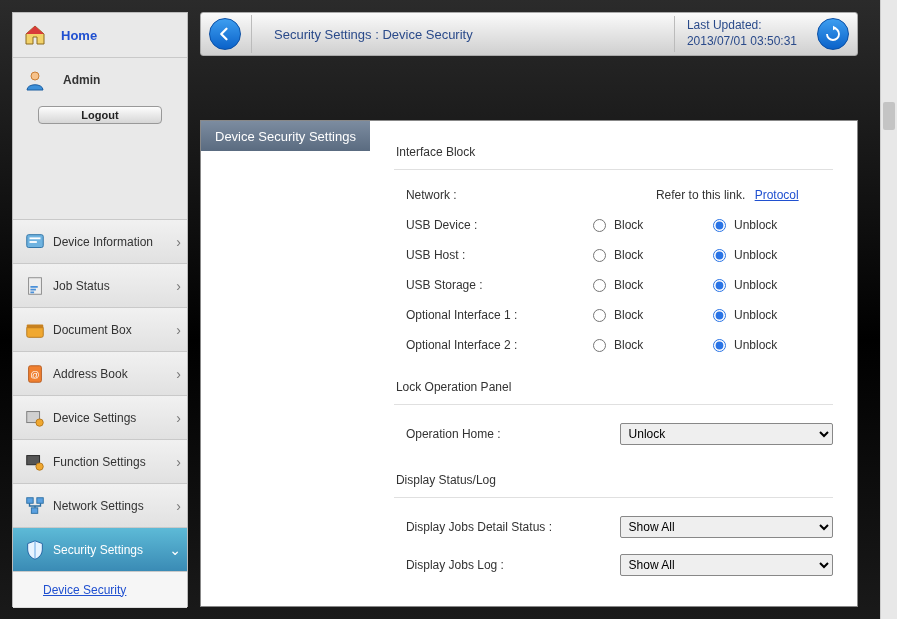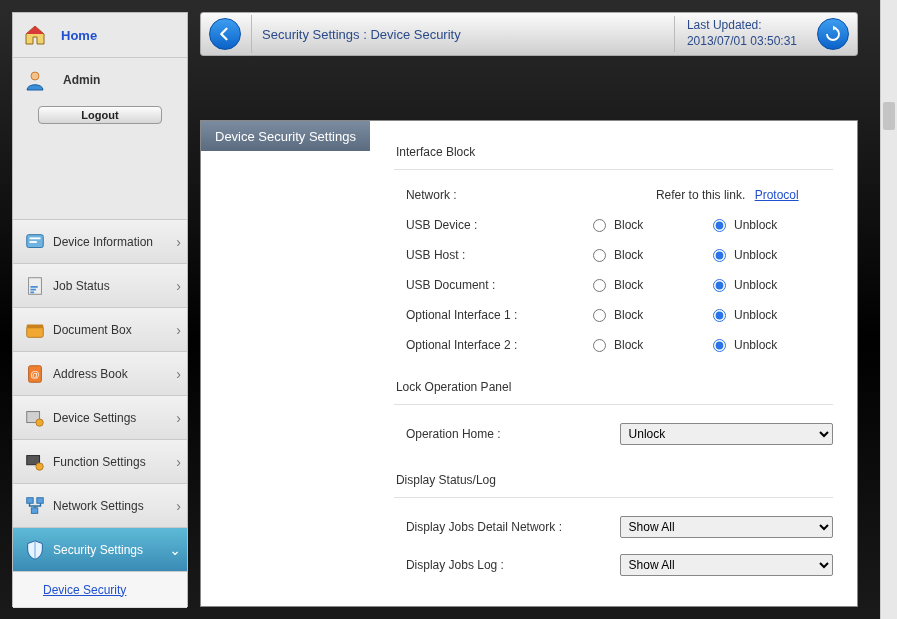--- a/index.html
+++ b/index.html
@@ -24,21 +24,21 @@
     .nav-item.active { background: linear-gradient(180deg,#5dbad7,#3a8bb5); color: #fff; }
     .nav-item.active .chev { color: #fff; }
     .nav-icon { width: 24px; height: 24px; margin-right: 6px; display: inline-flex; align-items: center; justify-content: center; }
     .sub-item { height: 36px; display: flex; align-items: center; padding-left: 30px; background: #f6f6f6; color: #2050d0; text-decoration: underline; border-bottom: 1px solid #ddd; font-size: 12px; cursor: pointer; }
 
     
     .content { flex: 1; display: flex; flex-direction: column; }
     .topbar { height: 44px; background: linear-gradient(180deg,#fafafa,#cfcfcf); border-radius: 3px; border: 1px solid #aaa; display: flex; align-items: center; padding: 0 8px; }
     .round-btn { width: 32px; height: 32px; border-radius: 50%; background: linear-gradient(180deg,#3d9ef0,#0b62c9); display: inline-flex; align-items: center; justify-content: center; color: white; cursor: pointer; border: 1px solid #0a4fa5; }
     .divider { width: 1px; height: 38px; background: #bbb; margin: 0 10px; }
-    .breadcrumb { color: #2a4a8a; font-size: 13px; }
+    .breadcrumb { color: #2a4a8a; font-size: 13px; margin-left: 12px; }
     .last-upd { margin-left: auto; border-left: 1px solid #bbb; padding: 2px 12px; color: #2a4a8a; font-size: 12px; line-height: 1.3; }
     .refresh { margin-left: 8px; }
 
     .panel { margin-top: 64px; flex: 1; background: #fff; display: flex; flex-direction: row; overflow: hidden; border: 1px solid #888; }
     .panel-hdr { height: 30px; background: linear-gradient(180deg,#7c8ca0,#5a6b80); color: #fff; font-size: 13px; display: flex; align-items: center; padding: 0 14px; }
     .panel-body { padding: 18px 24px 10px; overflow-y: auto; flex: 1; color: #333; }
 
     .section-title { font-size: 12px; color: #333; padding: 6px 2px; }
     .divline { height: 1px; background: #e0e0e0; margin: 4px 0 10px; }
     .row { display: flex; align-items: center; padding: 8px 0 8px 12px; font-size: 12px; color: #333; }
@@ -241,21 +241,21 @@
                   <span>Block</span>
                 </label>
               <label class="radio-grp">
                   <input type="radio" name="r1" checked="" style="">
                   <span>Unblock</span>
                 </label>
             </span>
           </div>
 
           <div class="row">
-            <span class="label">USB Document :</span>
+            <span class="label">USB Storage :</span>
             <span class="radio-wrap">
               <label class="radio-grp">
                   <input type="radio" name="r2" style="">
                   <span>Block</span>
                 </label>
               <label class="radio-grp">
                   <input type="radio" name="r2" checked="" style="">
                   <span>Unblock</span>
                 </label>
             </span>
@@ -296,21 +296,21 @@
           <div class="row">
             <span class="label">Operation Home :</span>
             <select class="select"><option>Unlock</option></select>
           </div>
 
           <div style="height:14px"></div>
           <div class="section-title">Display Status/Log</div>
           <div class="divline"></div>
 
           <div class="row">
-            <span class="label">Display Jobs Detail Network :</span>
+            <span class="label">Display Jobs Detail Status :</span>
             <select class="select"><option>Show All</option></select>
           </div>
 
           <div class="row">
             <span class="label">Display Jobs Log :</span>
             <select class="select"><option>Show All</option></select>
           </div>
 
         </div>
       </div>

